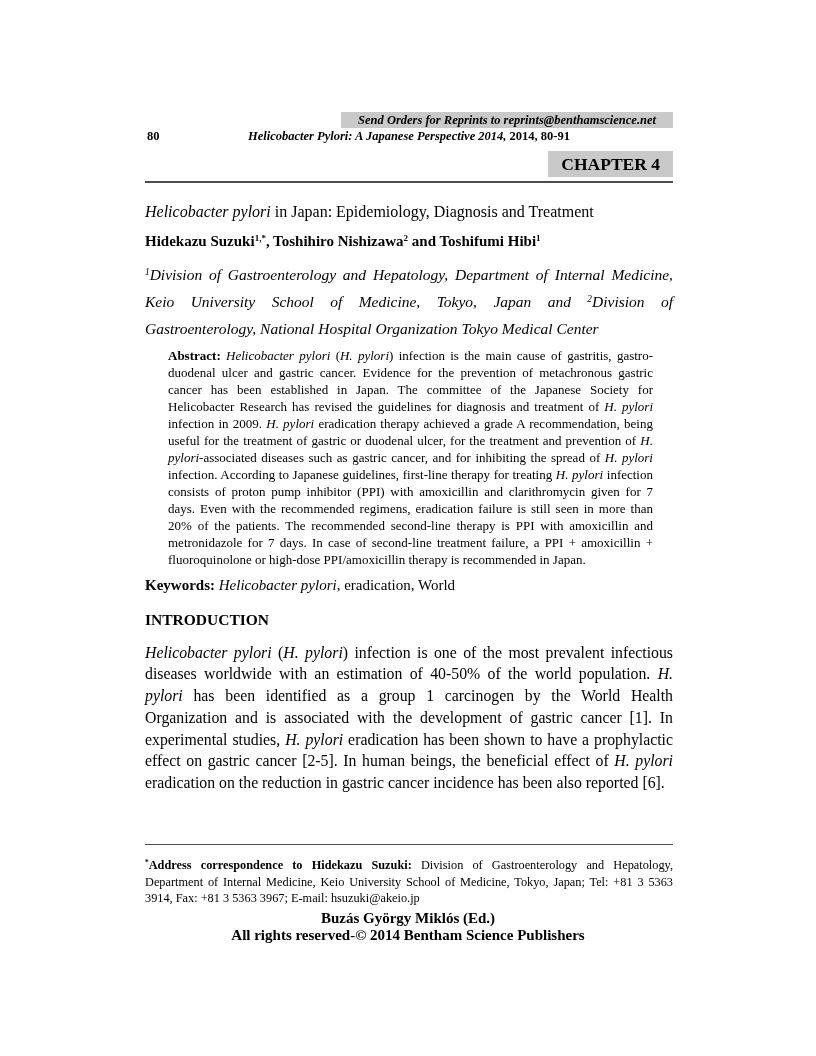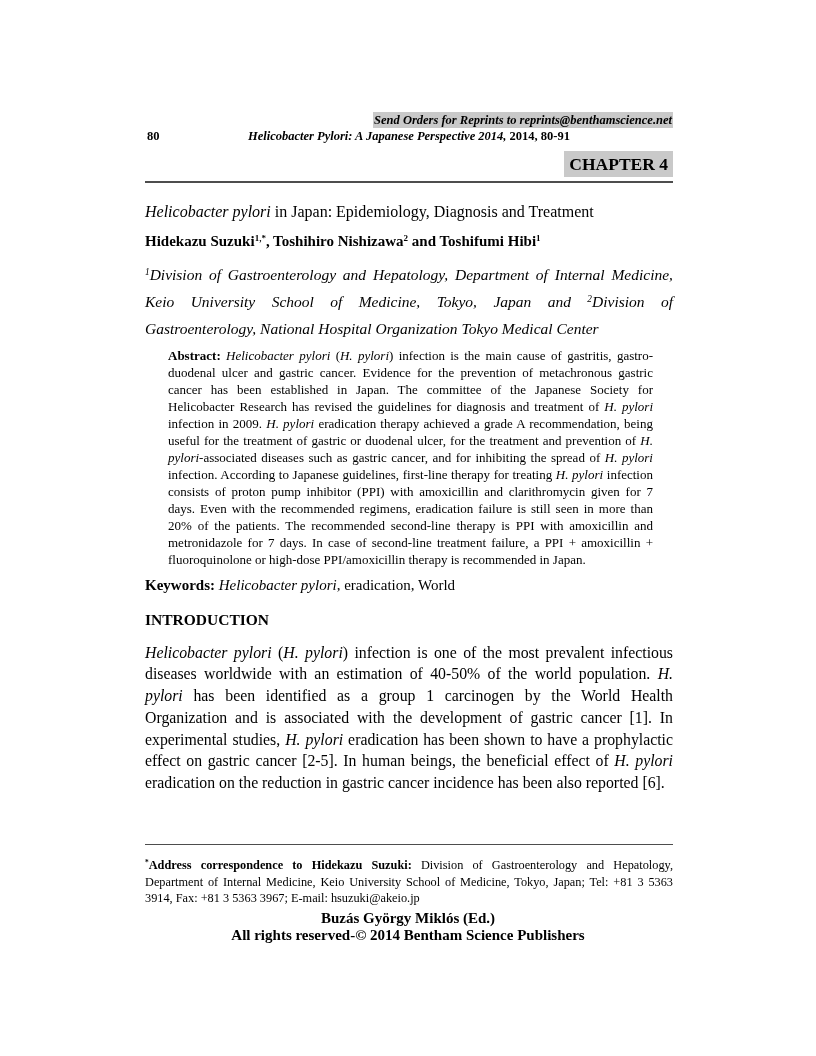--- a/index.html
+++ b/index.html
@@ -30,21 +30,21 @@
   }
   .reprint-line {
     text-align: right;
     font-size: 12.5px;
     font-weight: bold;
     font-style: italic;
     line-height: 16px;
   }
   .reprint-line .hl {
     background: var(--highlight-gray, #c9c9c9);
-    padding: 1px 1px;
+    padding: 1px 17px;
   }
   .journal-line {
     position: relative;
     margin-top: 0;
     text-align: center;
     font-size: 12.5px;
     font-weight: bold;
     line-height: 17px;
   }
   .page-num {
@@ -55,21 +55,21 @@
   .chapter-line {
     margin-top: 6px;
     text-align: right;
   }
   .chapter-badge {
     display: inline-block;
     background: var(--highlight-gray, #c9c9c9);
     font-weight: bold;
     font-size: 17.5px;
     line-height: 24px;
-    padding: 1px 5px;
+    padding: 1px 13px;
   }
   .rule {
     margin-top: 4px;
     border-bottom: 2px solid var(--rule-gray, #4d4d4d);
   }
   .title {
     margin: 15px 0 0 0;
     font-size: 16px;
     font-weight: normal;
     line-height: 27.5px;

